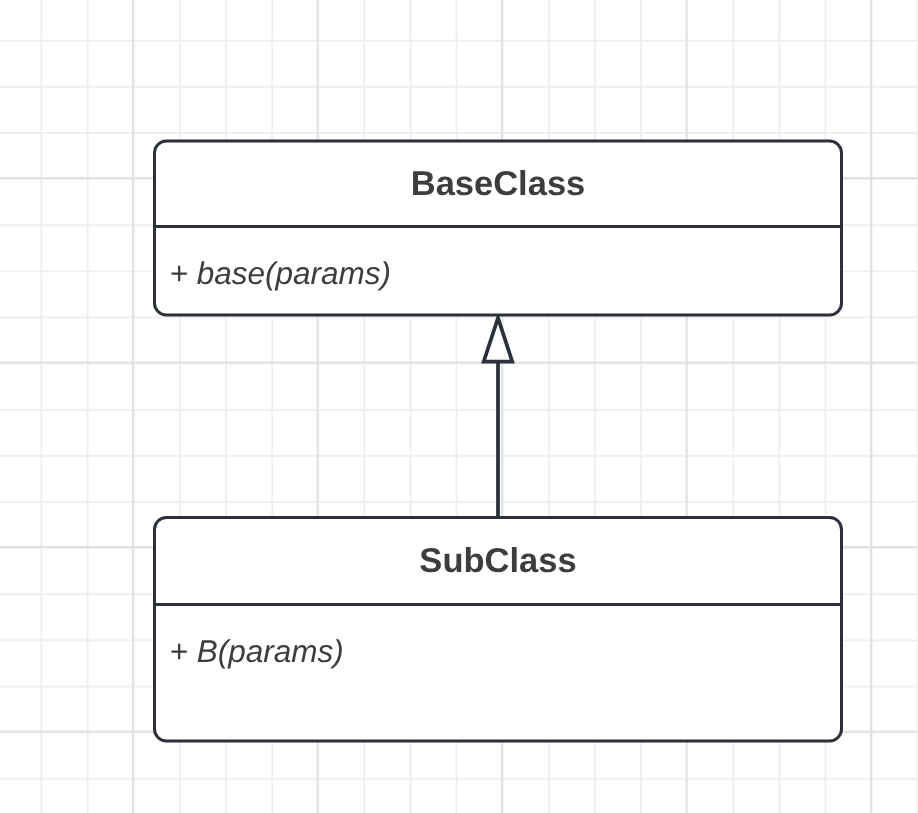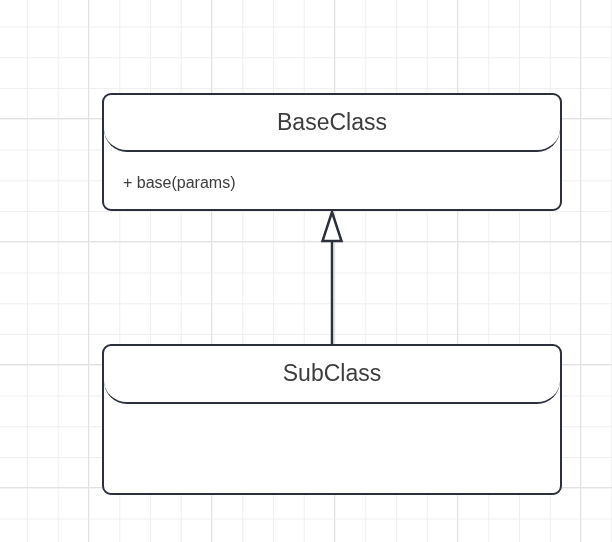--- a/index.html
+++ b/index.html
@@ -34,31 +34,31 @@
     flex-direction: column;
   }
   .uml-class.base { top: 93px;  height: 118px; }
   .uml-class.sub  { top: 344px; height: 151px; }
   .uml-title {
     flex: 0 0 auto;
     display: flex;
     align-items: center;
     justify-content: center;
     font-size: 23px;
-    font-weight: normal;
+    font-weight: bold;
     border-bottom: 2.5px solid var(--stroke, #2b303a);
-    border-radius: 23px;
   }
   .uml-class.base .uml-title { height: 54.5px; }
   .uml-class.sub  .uml-title { height: 55.5px; }
   .uml-body {
     flex: 1 1 auto;
-    padding: 14px 18px 0 19px;
-    font-size: 16px;
+    padding: 14px 18px 0 9px;
+    font-size: 21px;
     line-height: 33px;
+    font-style: italic;
   }
   .uml-member { white-space: nowrap; }
   .arrow-svg {
     position: absolute;
     left: 312px;
     top: 210px;
     width: 40px;
     height: 137px;
   }
 </style>
@@ -75,16 +75,17 @@
   </div>
 
   <svg class="arrow-svg" viewBox="0 0 40 137">
     <line x1="20" y1="31" x2="20" y2="136" stroke-width="2.5" stroke="#2b303a"></line>
     <polygon points="20,2 29.5,31 10.5,31" fill="#ffffff" stroke-width="2.5" stroke-linejoin="miter" stroke="#2b303a"></polygon>
   </svg>
 
   <div class="uml-class sub">
     <div class="uml-title">SubClass</div>
     <div class="uml-body">
+      <div class="uml-member">+ B(params)</div>
     </div>
   </div>
 
 </div>
 
 </body></html>

